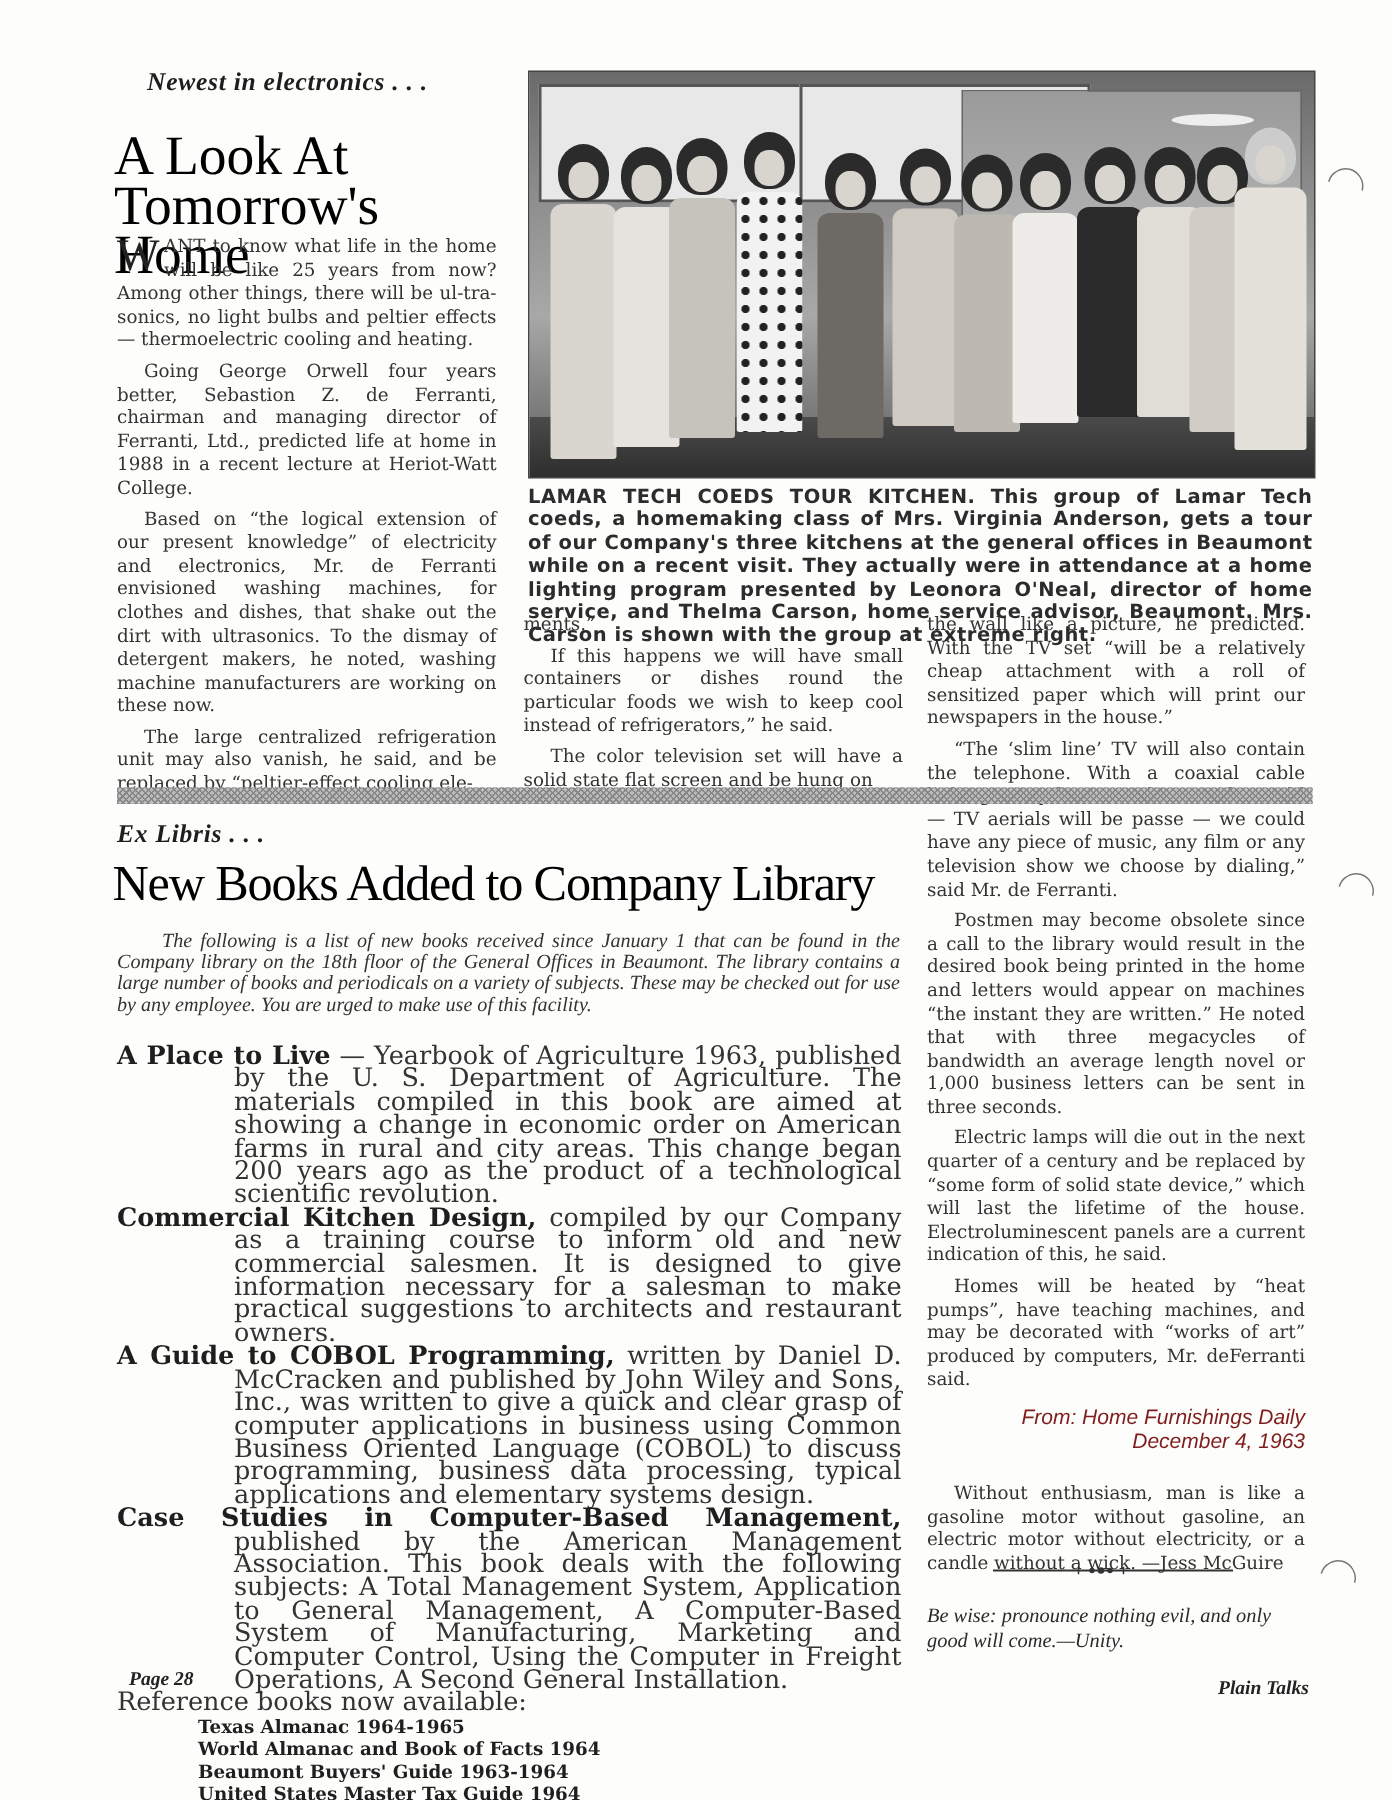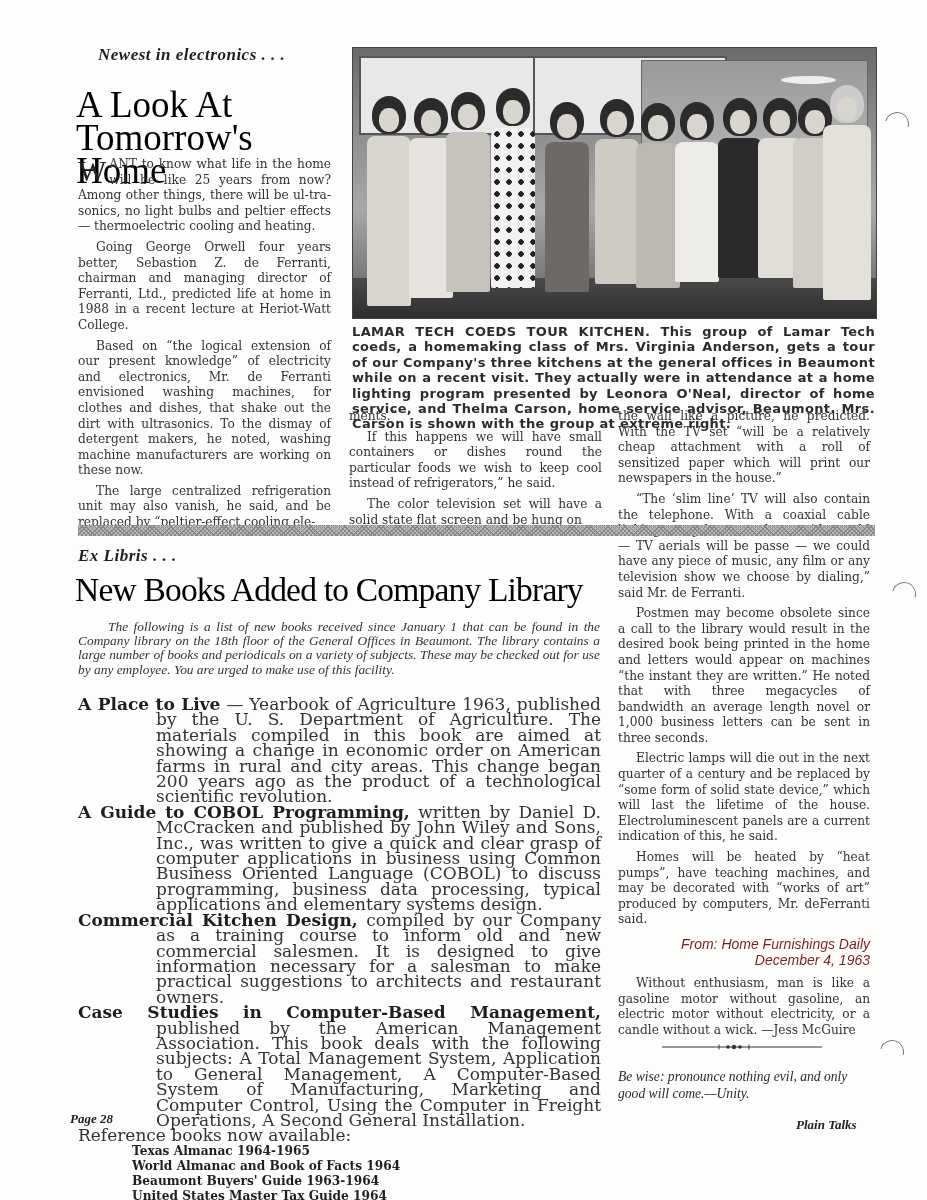--- a/index.html
+++ b/index.html
@@ -67,21 +67,21 @@
   }
   .intro {
     font-family: "Liberation Serif", serif; font-style: italic; font-size: 13.4px;
     line-height: 14.2px; text-align: justify; color: #333;
   }
   .book { font-family: "DejaVu Serif", serif; font-size: 17px; line-height: 15.4px; color: #333; text-align: justify; padding-left: 78px; text-indent: -78px; margin: 0; }
   .book b { font-weight: bold; color: #1e1e1e; }
   .ref-line { font-family: "DejaVu Serif", serif; font-size: 12.2px; line-height: 15px; font-weight: bold; color: #1f1f1f; padding-left: 54px; }
   .source { font-family: Liberation Sans, sans-serif; font-style: italic; font-size: 14px; text-align: right; line-height: 16px; color: #7f1d1d; }
   .quote2 { font-family: "Liberation Serif", serif; font-style: italic; font-size: 13.6px; line-height: 17px; color: #2a2a2a; }
-  .footer { font-family: "Liberation Serif", serif; font-style: italic; font-weight: bold; font-size: 13px; color: #222; }
+  .footer { font-family: "Liberation Serif", serif; font-style: italic; font-weight: bold; font-size: 13px; color: #222; margin-left: 16px; }
   .punch { width: 22px; height: 22px; border: 1.5px solid #777; border-color: #777 #777 transparent transparent; border-radius: 50%; transform: rotate(-30deg); }
   .ornament { left: 622px; top: 1043px; width: 210px; height: 8px; }
 </style>
 </head>
 <body>
 
 <div class="abs kicker" style="left:78px;top:45px;margin-left:20px;">Newest in electronics . . .</div>
 <div class="abs headline" style="left:76px;top:88px;width:270px;">
   <div style="font-size:37px;line-height:33px;">A Look At</div>
   <div style="font-size:37px;line-height:33px;">Tomorrow's Home</div>
@@ -185,21 +185,21 @@
 <div class="abs body-text" style="left:618px;top:409px;width:252px;">
   <p class="noindent">the wall like a picture, he predicted. With the TV set “will be a relatively cheap attachment with a roll of sensitized paper which will print our newspapers in the house.”</p>
   <p>“The ‘slim line’ TV will also contain the telephone. With a coaxial cable linking every home to the outside world — TV aerials will be passe — we could have any piece of music, any film or any television show we choose by dialing,” said Mr. de Ferranti.</p>
   <p>Postmen may become obsolete since a call to the library would result in the desired book being printed in the home and letters would appear on machines “the instant they are written.” He noted that with three megacycles of bandwidth an average length novel or 1,000 business letters can be sent in three seconds.</p>
   <p>Electric lamps will die out in the next quarter of a century and be replaced by “some form of solid state device,” which will last the lifetime of the house. Electroluminescent panels are a current indication of this, he said.</p>
   <p>Homes will be heated by “heat pumps”, have teaching machines, and may be decorated with “works of art” produced by computers, Mr. deFerranti said.</p>
   <div class="source" style="margin-top:8px;">
     <div>From: Home Furnishings Daily</div>
     <div>December 4, 1963</div>
   </div>
-  <p style="margin-top:8px;">Without enthusiasm, man is like a gasoline motor without gasoline, an electric motor without electricity, or a candle without a wick. —Jess McGuire</p>
+  <p style="margin-top:20px;">Without enthusiasm, man is like a gasoline motor without gasoline, an electric motor without electricity, or a candle without a wick. —Jess McGuire</p>
 </div>
 
 <svg class="abs ornament" viewBox="0 0 210 8">
   <line x1="40" y1="4" x2="200" y2="4" stroke="#333" stroke-width="1.2"></line>
   <circle cx="112" cy="4" r="2.2" fill="#333"></circle>
     <circle cx="118" cy="4" r="1.8" fill="#333"></circle>
     <circle cx="106" cy="4" r="1.8" fill="#333"></circle>
   <line x1="97" y1="1.5" x2="97" y2="6.5" stroke="#333" stroke-width="1"></line>
     <line x1="127" y1="1.5" x2="127" y2="6.5" stroke="#333" stroke-width="1"></line>
 </svg>
@@ -208,22 +208,22 @@
 
 <div class="abs band"></div>
 
 <div class="abs kicker" style="left:78px;top:546px;">Ex Libris . . .</div>
 <div class="abs headline" style="left:75px;top:573px;width:535px;font-size:33.5px;letter-spacing:-0.8px;white-space:nowrap;">New Books Added to Company Library</div>
 
 <div class="abs intro" style="left:78px;top:620px;width:522px;text-indent:30px;">The following is a list of new books received since January 1 that can be found in the Company library on the 18th floor of the General Offices in Beaumont. The library contains a large number of books and periodicals on a variety of subjects. These may be checked out for use by any employee. You are urged to make use of this facility.</div>
 
 <div class="abs" style="left:78px;top:697px;width:523px;">
   <p class="book"><b>A Place to Live</b><span> — Yearbook of Agriculture 1963, published by the U. S. Department of Agriculture. The materials compiled in this book are aimed at showing a change in economic order on American farms in rural and city areas. This change began 200 years ago as the product of a technological scientific revolution.</span></p>
+  <p class="book"><b>Commercial Kitchen Design,</b><span> compiled by our Company as a training course to inform old and new commercial salesmen. It is designed to give information necessary for a salesman to make practical suggestions to architects and restaurant owners.</span></p>
   <p class="book"><b>A Guide to COBOL Programming,</b><span> written by Daniel D. McCracken and published by John Wiley and Sons, Inc., was written to give a quick and clear grasp of computer applications in business using Common Business Oriented Language (COBOL) to discuss programming, business data processing, typical applications and elementary systems design.</span></p>
-  <p class="book"><b>Commercial Kitchen Design,</b><span> compiled by our Company as a training course to inform old and new commercial salesmen. It is designed to give information necessary for a salesman to make practical suggestions to architects and restaurant owners.</span></p>
   <p class="book"><b>Case Studies in Computer-Based Management,</b><span> published by the American Management Association. This book deals with the following subjects: A Total Management System, Application to General Management, A Computer-Based System of Manufacturing, Marketing and Computer Control, Using the Computer in Freight Operations, A Second General Installation.</span></p>
   <div class="book" style="padding-left:0;text-indent:0;">Reference books now available:</div>
   <div class="ref-line">Texas Almanac 1964-1965</div>
   <div class="ref-line">World Almanac and Book of Facts 1964</div>
   <div class="ref-line">Beaumont Buyers' Guide 1963-1964</div>
   <div class="ref-line">United States Master Tax Guide 1964</div>
 </div>
 
 <div class="abs footer" style="left:70px;top:1111px;">Page 28</div>
 <div class="abs footer" style="left:796px;top:1117px;">Plain Talks</div>

